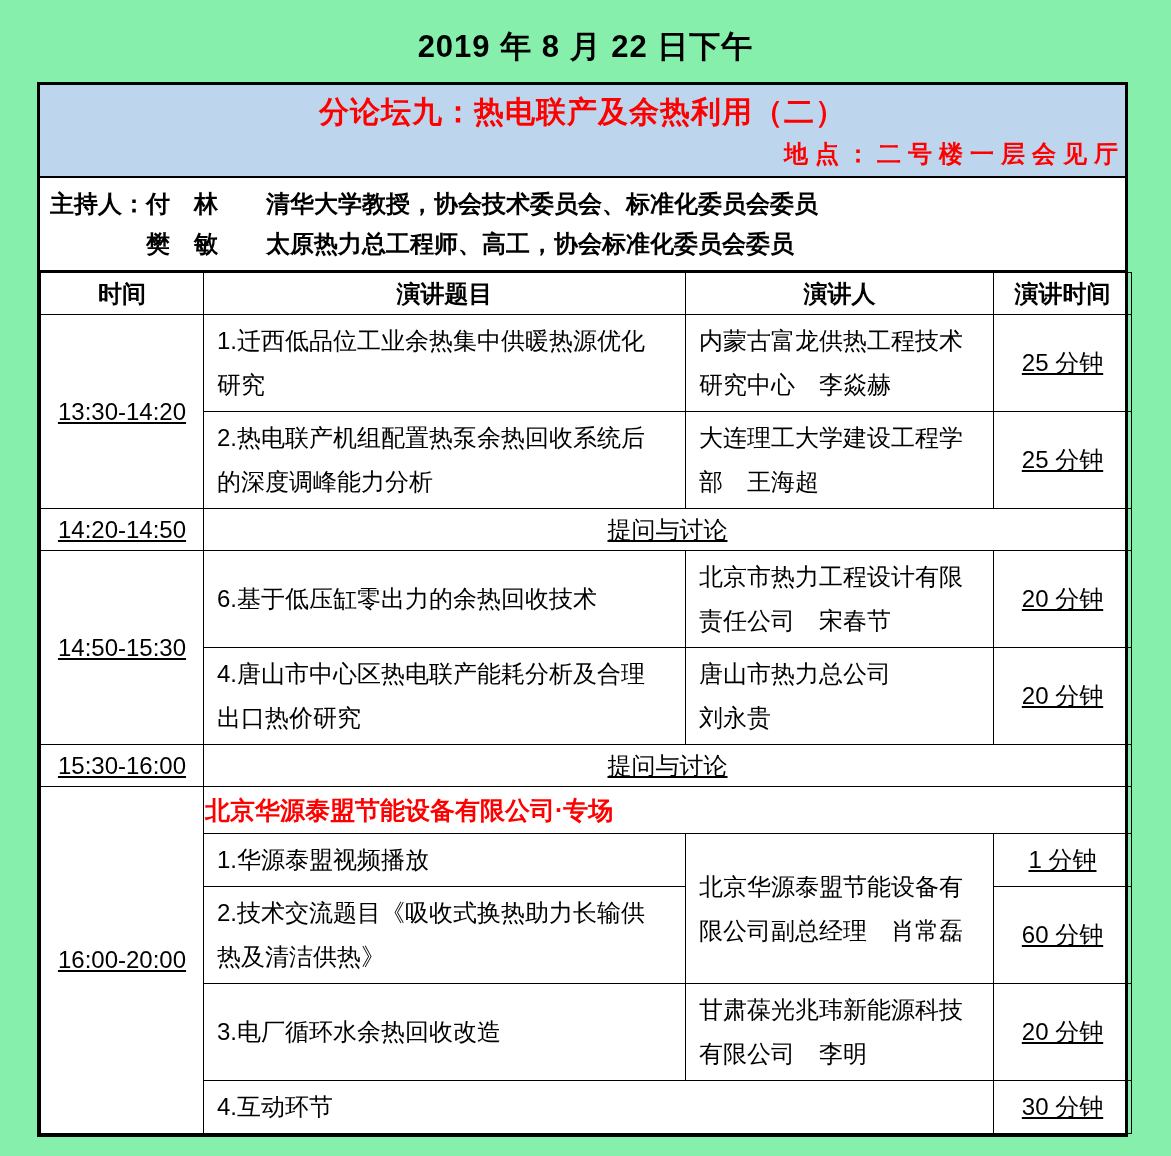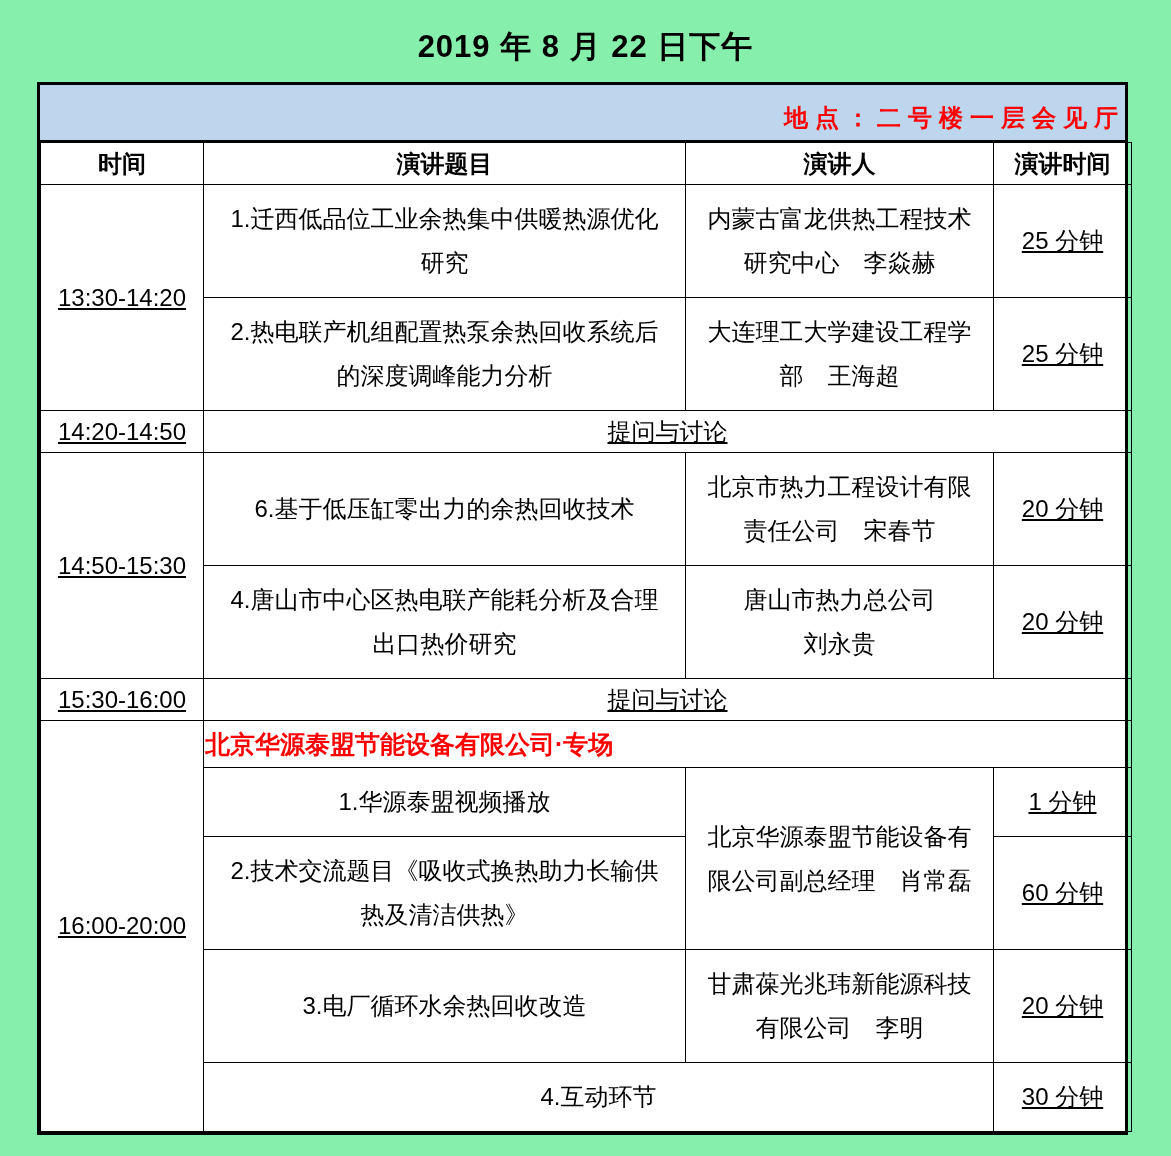--- a/index.html
+++ b/index.html
@@ -74,22 +74,22 @@
   .schedule col.c-speaker { width: 308px; }
   .schedule col.c-duration { width: 138px; }
   .schedule th, .schedule td {
     border: 1px solid var(--border-black);
     vertical-align: middle;
     overflow: hidden;
   }
   .schedule th { font-weight: bold; text-align: center; }
   .cell-center { text-align: center; text-decoration: underline; }
   .cell-left {
-    text-align: center;
-    padding: 12px 13px;
+    text-align: left;
+    padding: 4px 13px;
     white-space: pre-line;
     line-height: 44px;
   }
   .special-banner {
     color: var(--accent-red);
     font-weight: bold;
     text-align: left;
     font-size: 25px;
   }
   tr.h-head     { height: 42px; }
@@ -106,23 +106,28 @@
 </head>
 <body>
 
 <div class="page">
 
   <h1 class="page-title">2019 年 8 月 22 日下午</h1>
 
   <div class="box">
 
     <div class="forum-header">
+      <div class="forum-title">分论坛九：热电联产及余热利用（二）</div>
       <div class="forum-location">地点：二号楼一层会见厅</div>
     </div>
 
+    <div class="moderators">
+      <div class="mod-line1">主持人：付　林　　清华大学教授，协会技术委员会、标准化委员会委员</div>
+      <div class="mod-line2">樊　敏　　太原热力总工程师、高工，协会标准化委员会委员</div>
+    </div>
 
     <table class="schedule">
       <colgroup>
         <col class="c-time">
           <col class="c-topic">
           <col class="c-speaker">
           <col class="c-duration">
       </colgroup>
       <tbody>
         <tr class="h-head">

